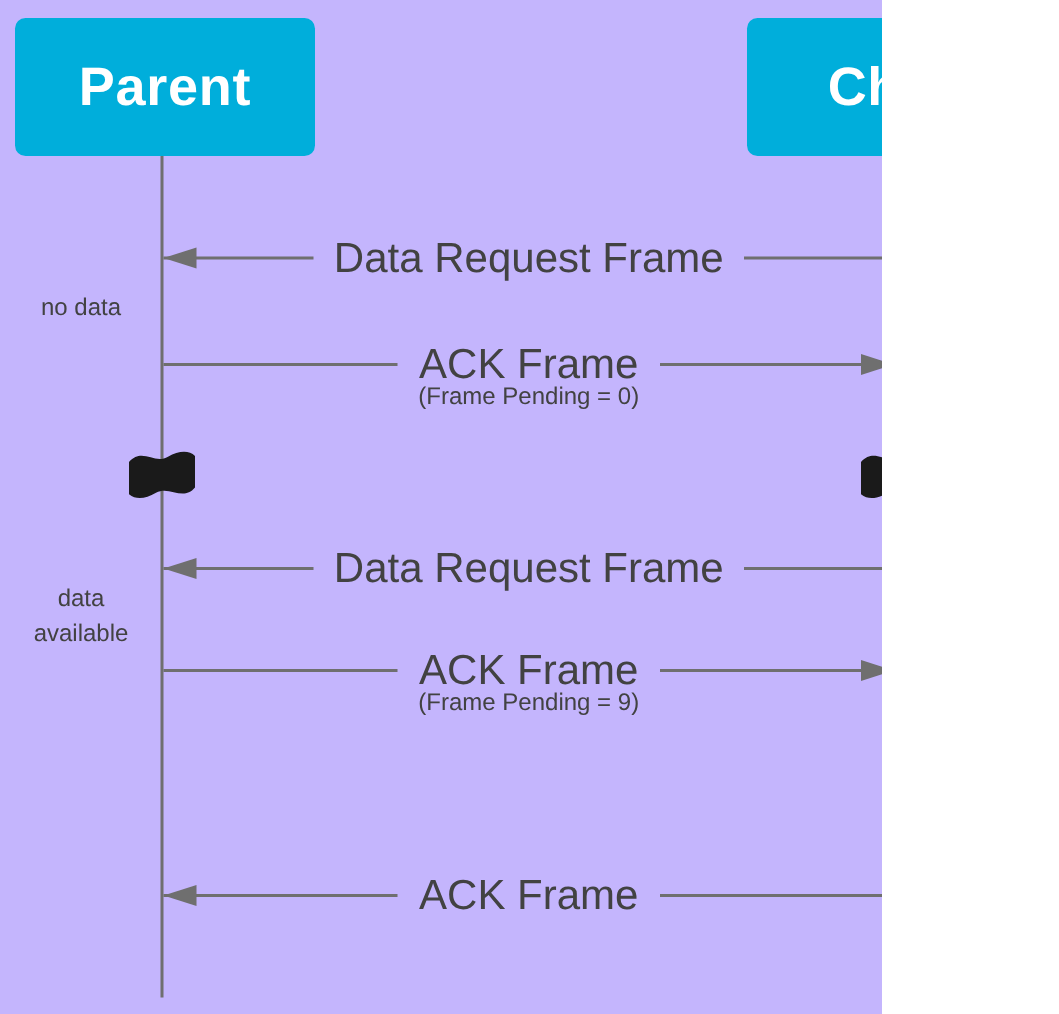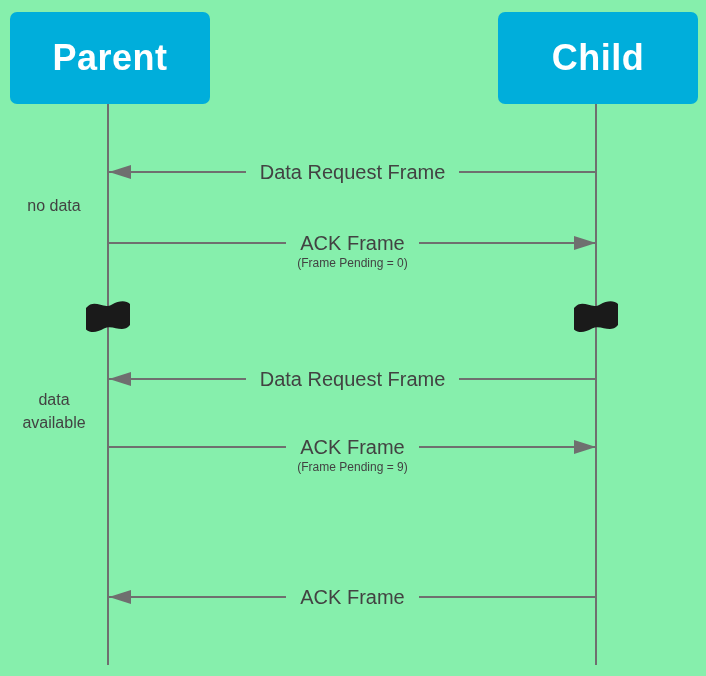--- a/index.html
+++ b/index.html
@@ -7,23 +7,23 @@
     --actor-text:#FFFFFF;
     --line:#6F6F6F;
     --text:#424242;
     --flag:#1A1A1A;
   }
   *{margin:0;padding:0;box-sizing:border-box;}
   html,body{background:#ffffff;}
   body{font-family:"Liberation Sans","DejaVu Sans",sans-serif;}
   .canvas{
     position:relative;
-    width:706px;
+    width:588px;
     height:676px;
-    background:#86efac;
+    background:#c4b5fd;
     overflow:hidden;
   }
   
   .actor{
     position:absolute;
     top:12px;
     width:200px;
     height:92px;
     background:var(--actor-bg);
     border-radius:7px;
@@ -63,27 +63,27 @@
     align-items:center;
     height:30px;
   }
   .seg{
     flex:1;
     height:2px;
     background:var(--line);
   }
   .msg-label{
     padding:0 14px;
-    font-size:20px;
+    font-size:28px;
     color:var(--text);
     white-space:nowrap;
   }
   .msg-sub{
     text-align:center;
-    font-size:12px;
+    font-size:16px;
     color:var(--text);
     margin-top:-2px;
     white-space:nowrap;
   }
   .head{
     position:absolute;
     top:50%;
     transform:translateY(-50%);
     width:0;height:0;
   }

